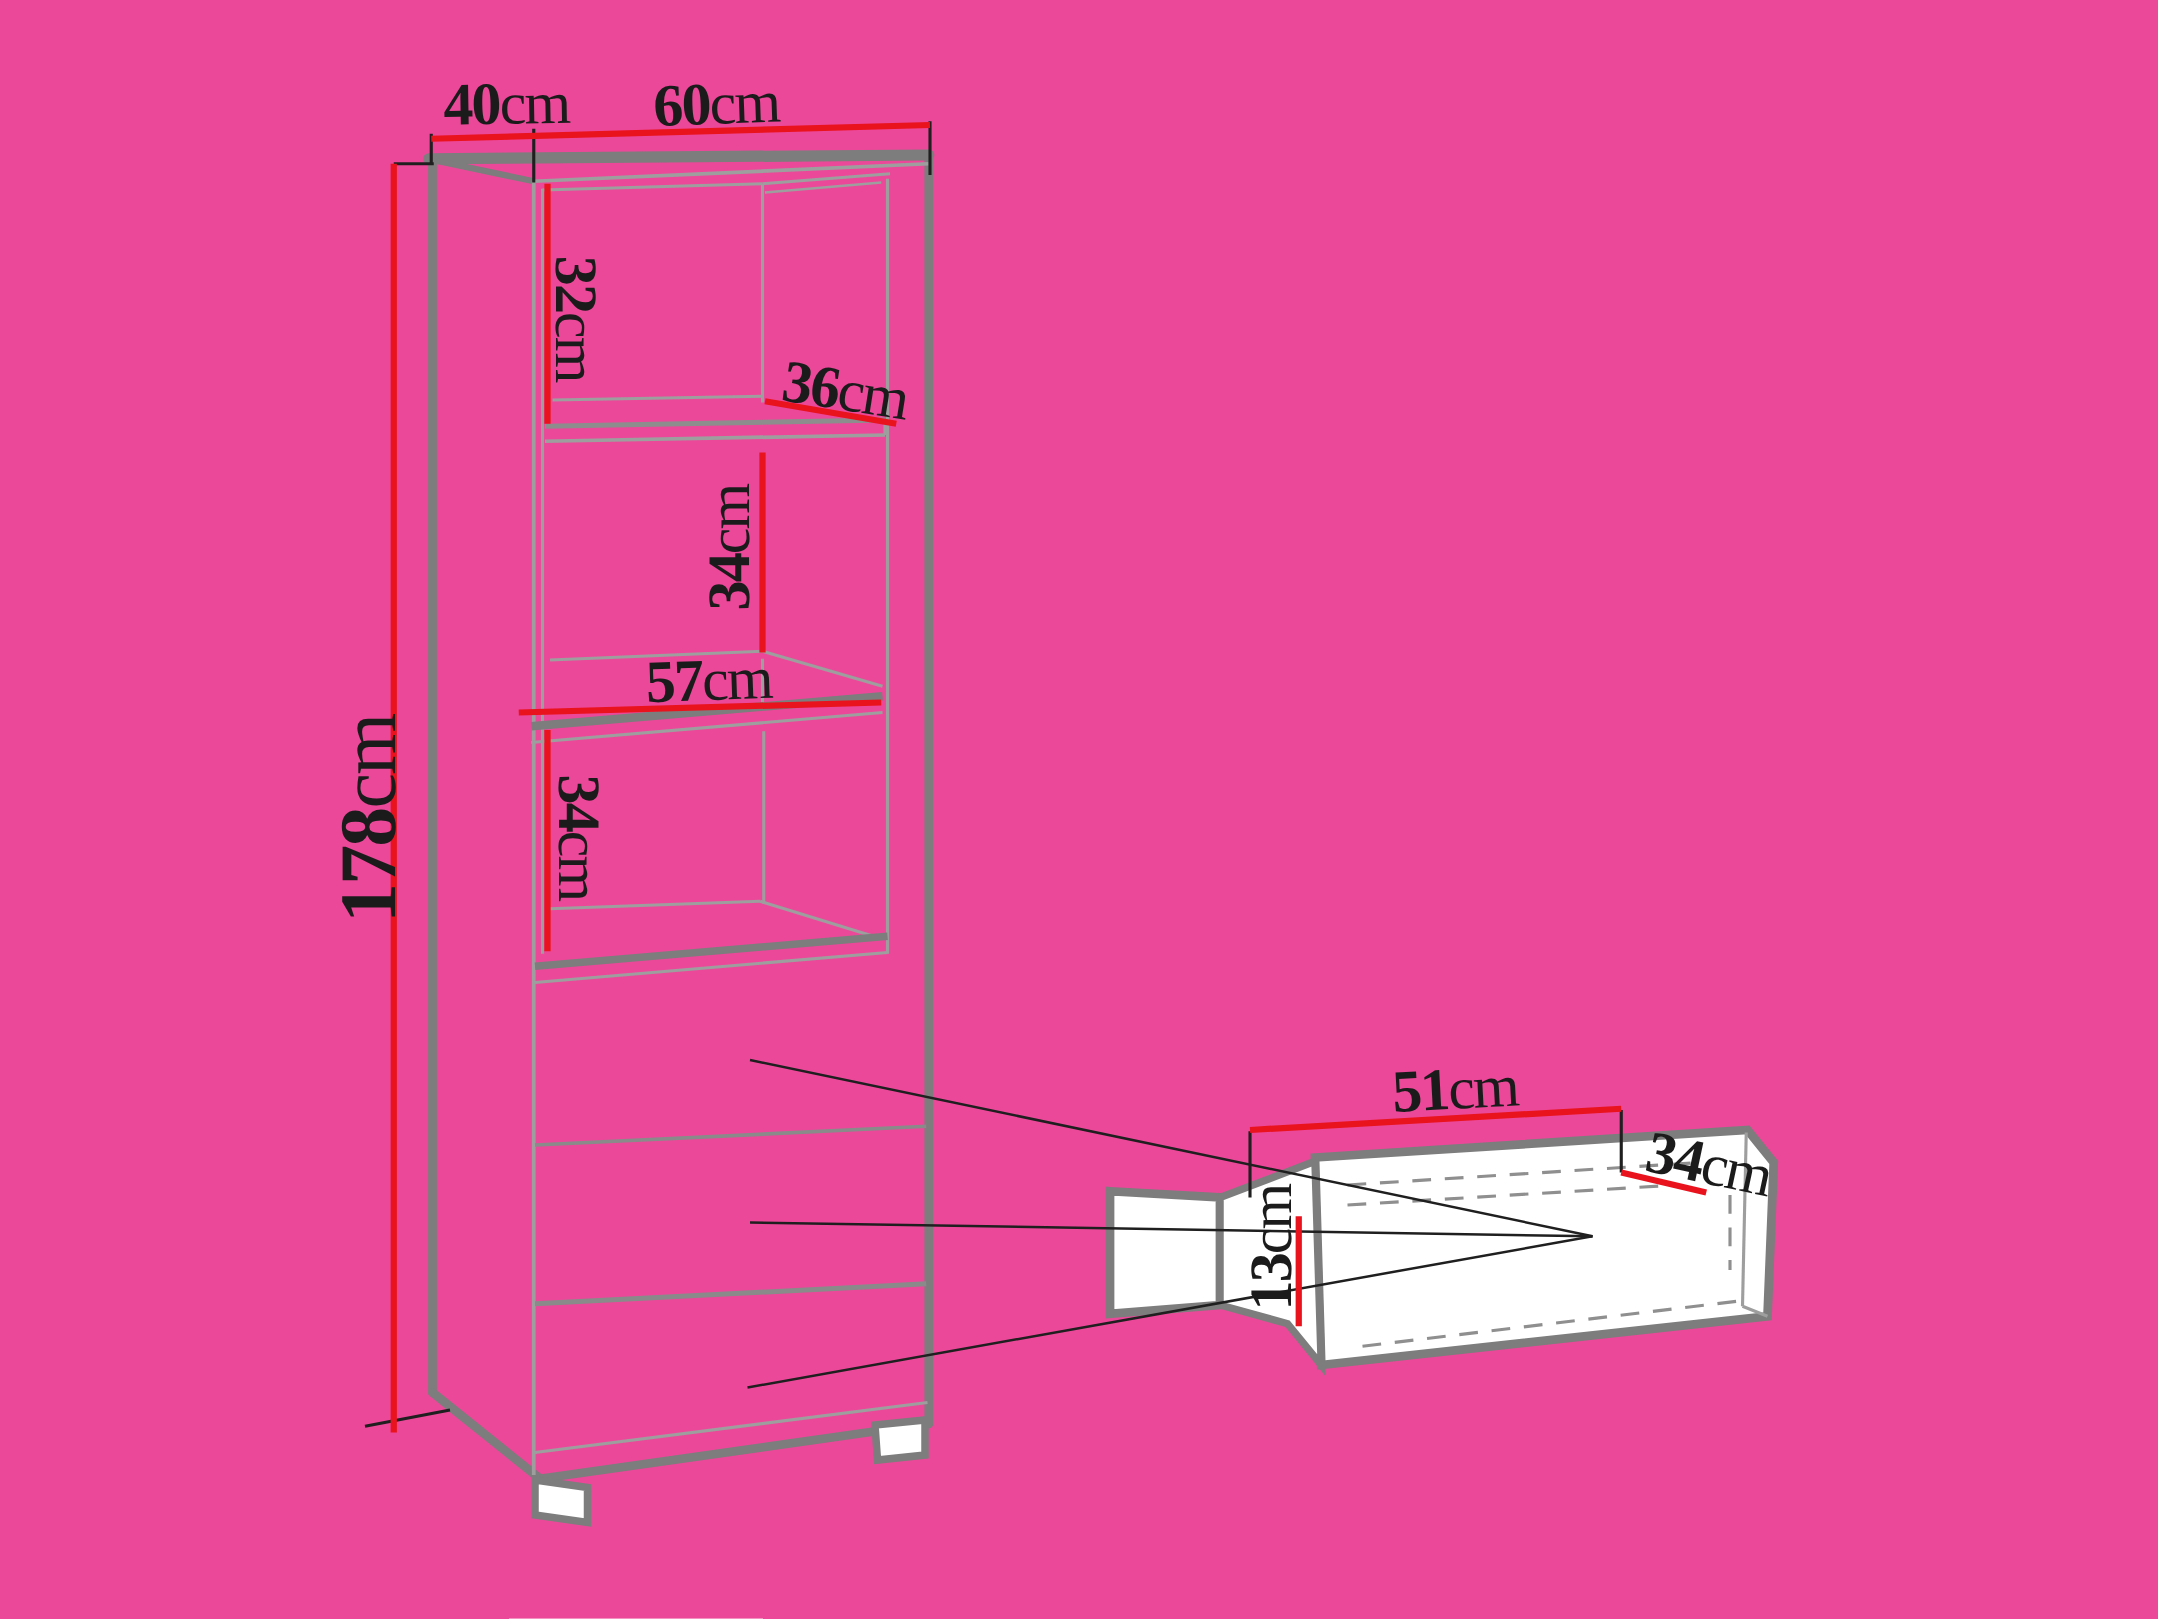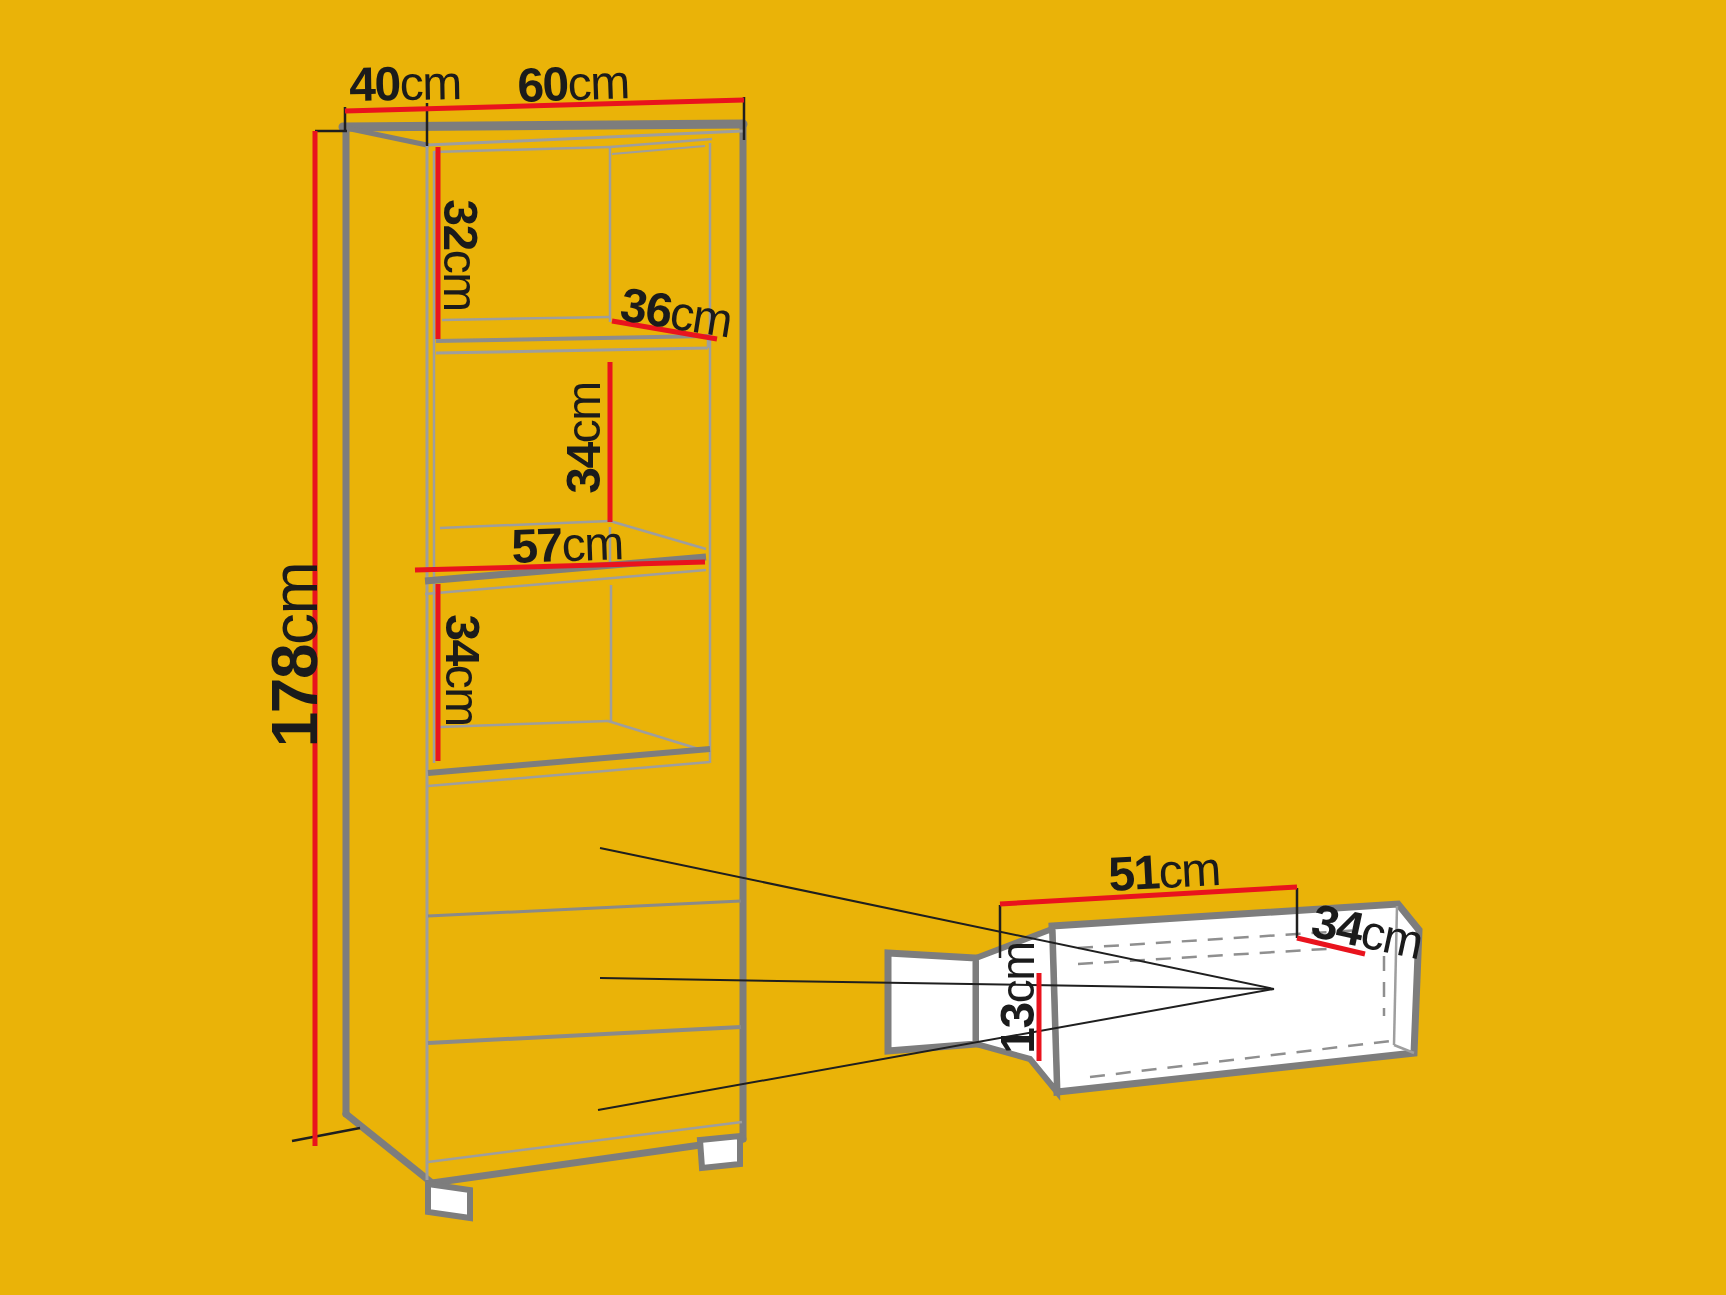--- a/index.html
+++ b/index.html
@@ -1,17 +1,17 @@
 <!DOCTYPE html>
 <html><head>
 <meta charset="utf-8">
 <style>
   html,body{margin:0;padding:0;background:#ffffff;}
-  .stage{position:relative;width:1726px;height:1295px;background:#eab308;overflow:hidden;
-         font-family:Liberation Sans, sans-serif;}
+  .stage{position:relative;width:1726px;height:1295px;background:#ec4899;overflow:hidden;
+         font-family:Liberation Serif, serif;}
   .stage svg{position:absolute;left:0;top:0;}
   .lbl{position:absolute;white-space:nowrap;color:#1b1b1b;letter-spacing:-1.5px;
        font-size:48px;line-height:1;transform:translate(-50%,-50%) rotate(var(--r,0deg));}
   .lbl b{font-weight:800;}
   .lbl .u{font-weight:400;}
   .lbl.big{font-size:64px;}
 </style>
 </head>
 <body>
 

